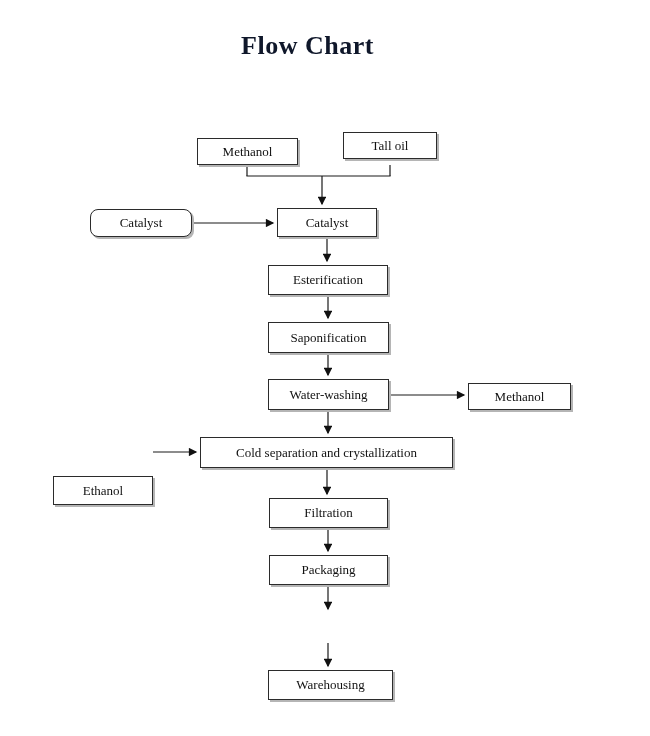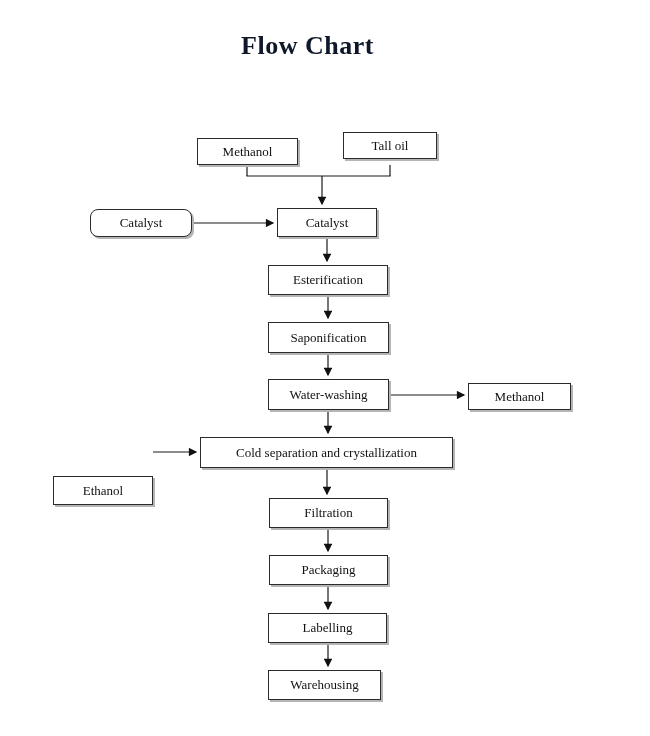--- a/index.html
+++ b/index.html
@@ -47,21 +47,21 @@
   .n-mixture          { left: 277px; top: 208px; width: 100px; height: 29px; }
   .n-esterification   { left: 268px; top: 265px; width: 120px; height: 30px; }
   .n-saponification   { left: 268px; top: 322px; width: 121px; height: 31px; }
   .n-water-washing    { left: 268px; top: 379px; width: 121px; height: 31px; font-family: Liberation Serif, serif; }
   .n-methanol-out     { left: 468px; top: 383px; width: 103px; height: 27px; }
   .n-ethanol          { left:  53px; top: 437px; width: 100px; height: 29px; margin-top: 39px; }
   .n-cold-separation  { left: 200px; top: 437px; width: 253px; height: 31px; }
   .n-filtration       { left: 269px; top: 498px; width: 119px; height: 30px; }
   .n-packaging        { left: 269px; top: 555px; width: 119px; height: 30px; }
   .n-labelling        { left: 268px; top: 613px; width: 119px; height: 30px; }
-  .n-warehousing      { left: 268px; top: 670px; width: 113px; height: 30px; }
+  .n-warehousing      { left: 268px; top: 670px; width: 125px; height: 30px; }
 </style>
 </head>
 <body>
 
 <div class="canvas">
 
   <div class="page-title">Flow Chart</div>
 
   <svg class="edges-layer" width="650" height="736" viewBox="0 0 650 736" xmlns="http://www.w3.org/2000/svg">
     <defs>
@@ -98,16 +98,15 @@
   <div class="node n-catalyst">Catalyst</div>
   <div class="node n-mixture">Catalyst</div>
   <div class="node n-esterification">Esterification</div>
   <div class="node n-saponification">Saponification</div>
   <div class="node n-water-washing">Water-washing</div>
   <div class="node n-methanol-out">Methanol</div>
   <div class="node n-ethanol">Ethanol</div>
   <div class="node n-cold-separation">Cold separation and crystallization</div>
   <div class="node n-packaging">Packaging</div>
   <div class="node n-filtration">Filtration</div>
-  <div class="node n-labelling">Labelling</div>
   <div class="node n-warehousing">Warehousing</div>
 
 </div>
 
 </body></html>

